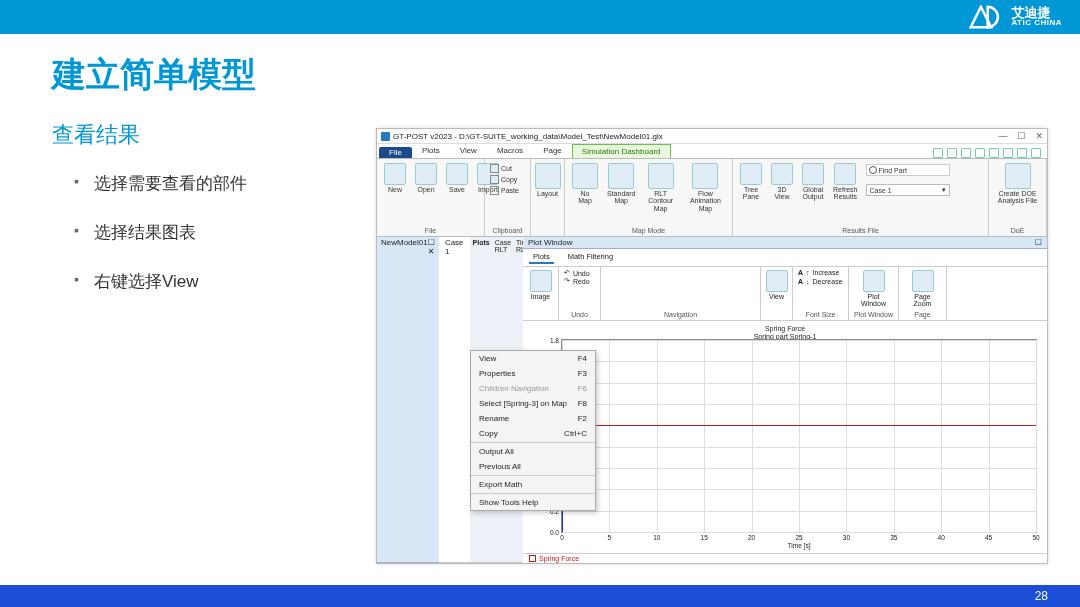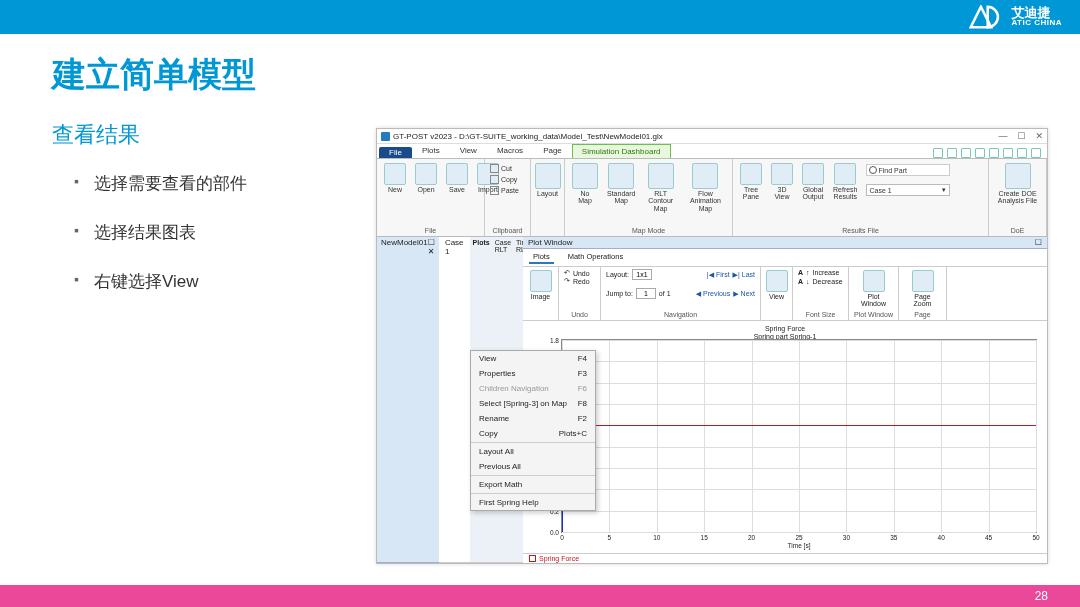--- a/index.html
+++ b/index.html
@@ -8,21 +8,21 @@
   .topbar { background:#0097d6; height:34px; display:flex; justify-content:flex-end; align-items:center; padding-right:18px; position:relative;}
   .logo-wrap { display:flex; align-items:center; color:#fff; gap:8px; }
   .logo-mark { width:34px; height:24px; }
   .logo-txt-cn { font-size:13px; font-weight:700; line-height:1; }
   .logo-txt-en { font-size:8px; font-weight:700; line-height:1.1; letter-spacing:0.5px;}
   .slide-title { color:#0097d6; font-size:34px; font-weight:700; margin:18px 0 22px 52px; }
   .subtitle { color:#0097d6; font-size:22px; font-weight:400; margin:0 0 22px 52px; }
   .bullets { list-style:none; margin:0; padding:0 0 0 74px; }
   .bullets li { position:relative; font-size:17px; color:#333; margin:0 0 26px 0; padding-left:20px; }
   .bullets li::before { content:"▪"; position:absolute; left:0; top:1px; color:#666; font-size:14px;}
-  .footer { position:absolute; left:0; right:0; bottom:0; height:22px; background:#ec4899; color:#fff; font-size:12px; display:flex; justify-content:flex-end; align-items:center; padding-right:32px;text-align:center; }
+  .footer { position:absolute; left:0; right:0; bottom:0; height:22px; background:#1d4ed8; color:#fff; font-size:12px; display:flex; justify-content:flex-end; align-items:center; padding-right:32px;text-align:center; }
   
   .app { position:absolute; top:128px; left:376px; width:672px; height:436px; border:1px solid #bbb; background:#f5f5f5; font-family:"Segoe UI", Arial, sans-serif; font-size:8px; color:#222; box-shadow:0 0 4px rgba(0,0,0,.15);}
   .titlebar { height:15px; background:#fff; display:flex; align-items:center; padding:0 4px; border-bottom:1px solid #ddd;}
   .titlebar .tb-icon { width:9px; height:9px; background:#247cc0; margin-right:3px; border-radius:1px;}
   .winbtns { margin-left:auto; display:flex; gap:10px; color:#666; font-size:9px;}
   .tabs-row { height:15px; background:#fff; display:flex; align-items:flex-end; border-bottom:1px solid #bbb; font-size:8px;}
   .tabs-row .file-tab { background:#1b4a8a; color:#fff; padding:1px 10px; border-radius:2px 2px 0 0; margin-left:2px;}
   .tabs-row .tab { padding:2px 9px; color:#333; border:1px solid transparent; }
   .tabs-row .tab.sim { border:1px solid #6bbf4b; border-bottom:none; background:#e9f7df; color:#2b7a0b;}
   .qat { margin-left:auto; display:flex; gap:4px; padding-right:6px; align-items:flex-end;}
@@ -350,52 +350,52 @@
           <div class="mi">
             <span>Select [Spring-3] on Map</span>
             <span>F8</span>
           </div>
           <div class="mi">
             <span>Rename</span>
             <span>F2</span>
           </div>
           <div class="mi">
             <span>Copy</span>
-            <span>Plots+C</span>
+            <span>Ctrl+C</span>
           </div>
           <hr>
           <div class="mi">
-            <span>Layout All</span>
+            <span>Output All</span>
             <span></span>
           </div>
           <div class="mi">
             <span>Previous All</span>
             <span></span>
           </div>
           <hr>
           <div class="mi">
             <span>Export Math</span>
             <span></span>
           </div>
           <hr>
           <div class="mi">
-            <span>First Spring Help</span>
+            <span>Show Tools Help</span>
             <span></span>
           </div>
         </div>
     </div>
 
     <div class="right-pane">
       <div class="pw-title">
         <span>Plot Window</span>
           <span>☐</span>
       </div>
       <div class="pw-tabs">
         <span class="pt act">Plots</span>
-        <span class="pt">Math Operations</span>
+        <span class="pt">Math Filtering</span>
       </div>
       <div class="pw-ribbon">
         <div class="prgrp" style="width:36px">
           <div class="big-btn">
               <span class="ic"></span>
               <span class="lbl">Image</span>
             </div>
           <div class="glabel"></div>
         </div>
         <div class="prgrp" style="width:42px">
@@ -403,35 +403,20 @@
               <span>↶</span>
               <span>Undo</span>
             </div>
           <div class="txt-btn">
               <span>↷</span>
               <span>Redo</span>
             </div>
           <div class="glabel">Undo</div>
         </div>
         <div class="prgrp" style="width:160px">
-          <div class="nav-block">
-            <div class="nav-row">
-              <span>Layout:</span>
-              <input value="1x1" style="">
-              <span style="margin-left:auto" class="arrow-lbl">|◀ <span>First</span></span>
-              <span class="arrow-lbl">▶| <span>Last</span></span>
-            </div>
-            <div class="nav-row">
-              <span>Jump to:</span>
-              <input value="1" style="">
-              <span>of 1</span>
-              <span style="margin-left:auto" class="arrow-lbl">◀ <span>Previous</span></span>
-              <span class="arrow-lbl">▶ <span>Next</span></span>
-            </div>
-          </div>
           <div class="glabel">Navigation</div>
         </div>
         <div class="prgrp" style="width:32px">
           <div class="big-btn">
               <span class="ic"></span>
               <span class="lbl">View</span>
             </div>
           <div class="glabel"></div>
         </div>
         <div class="prgrp" style="width:56px">

